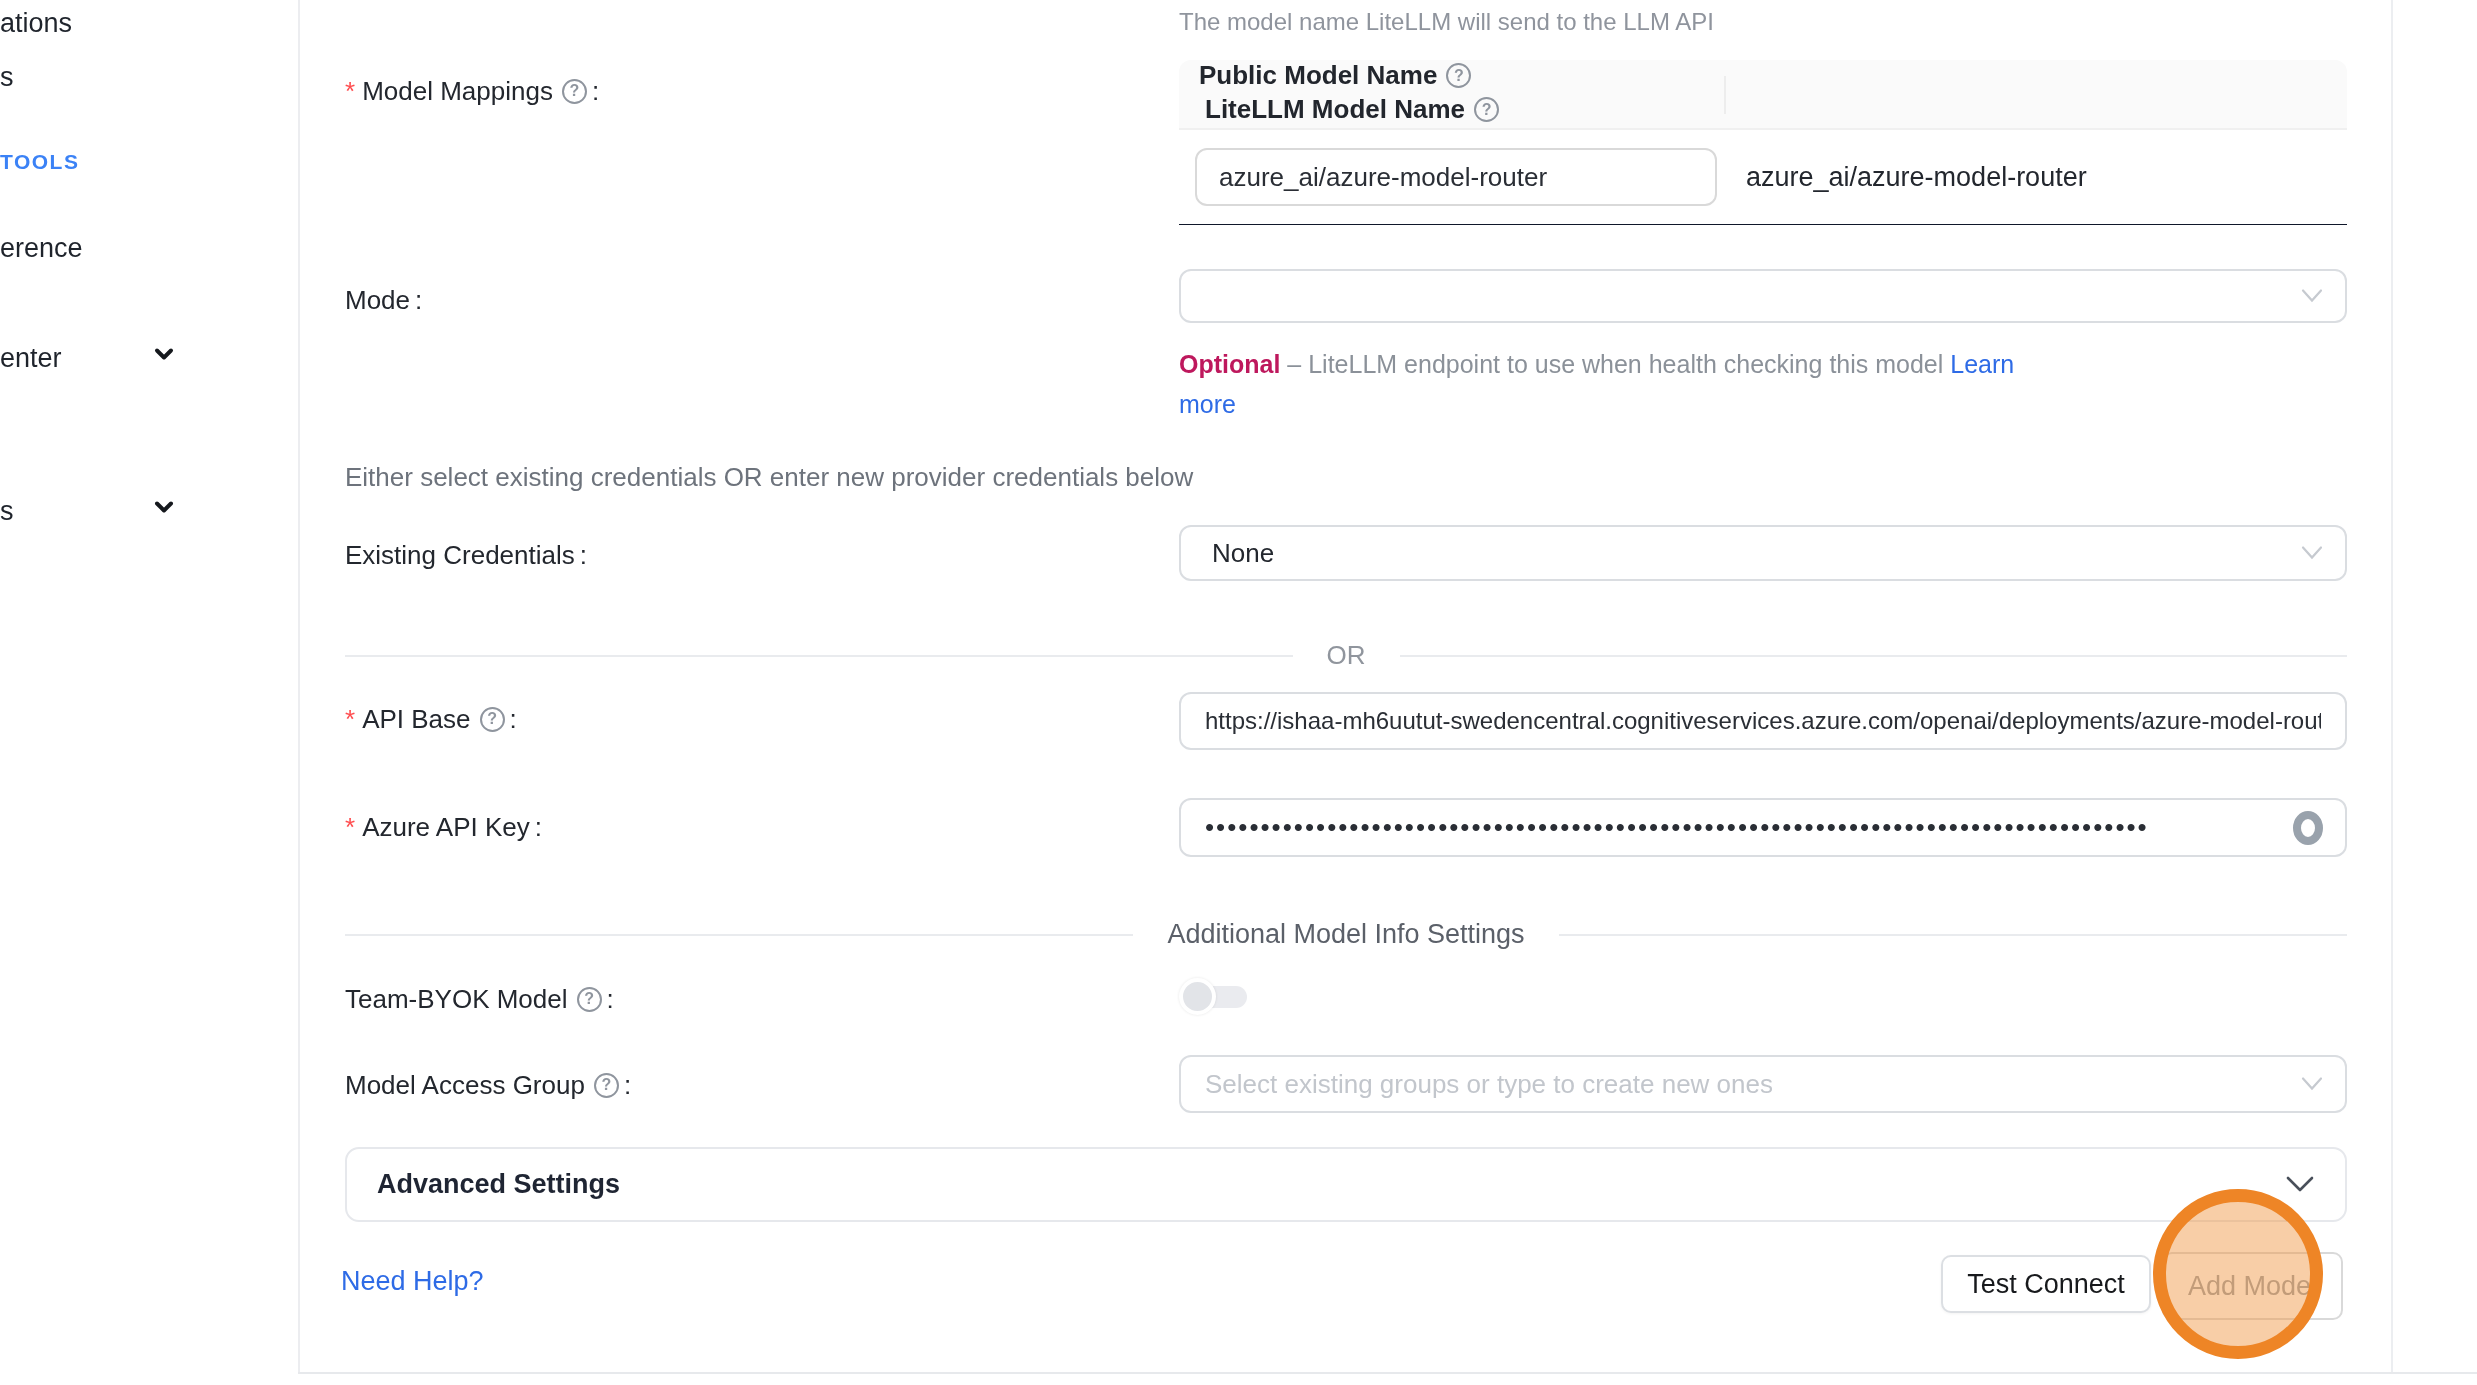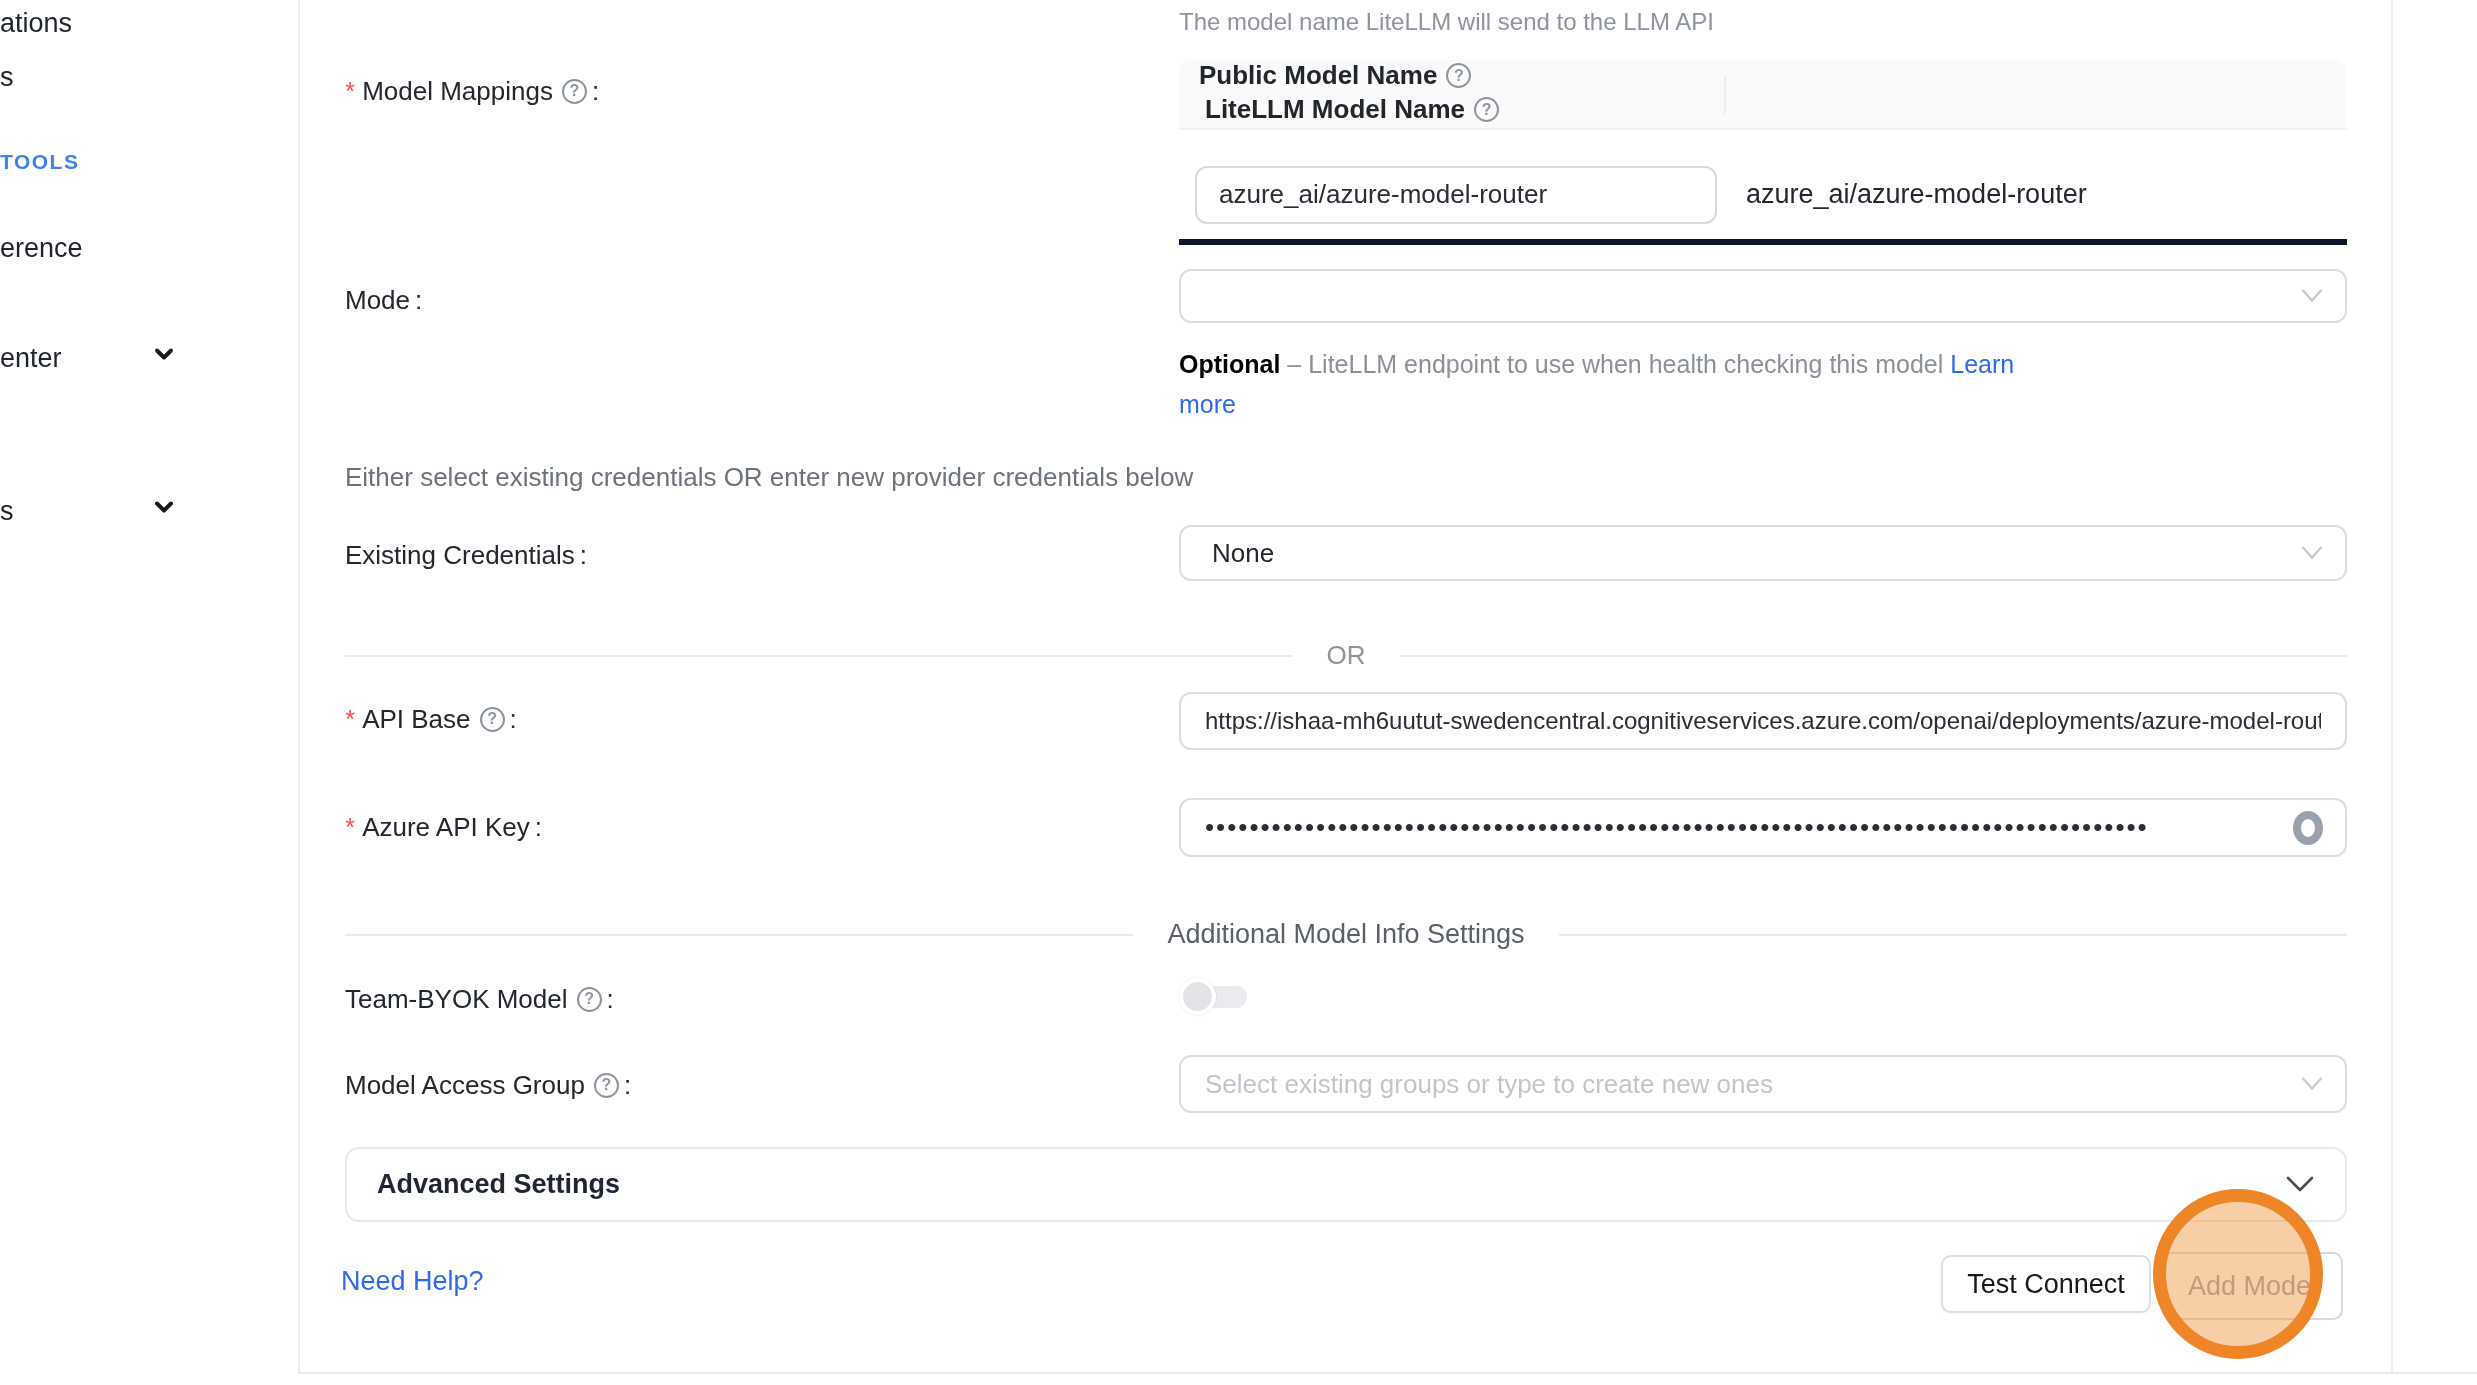--- a/index.html
+++ b/index.html
@@ -37,29 +37,29 @@
   .hr-with-text .line { flex:1; height:2px; background:#e9ebee; }
   .hr-with-text .hr-text { padding:0 34px; font-size:26px; white-space:nowrap; }
 
   
   .mm-table { position:absolute; left:1179px; top:60px; width:1168px; }
   .mm-head { display:flex; height:70px; background:#fafafa; border-radius:12px 12px 0 0; border-bottom:2px solid #f0f0f0;flex-direction:column; }
   .mm-head .hcell { display:flex; align-items:center; padding-left:20px; font-size:26px; font-weight:600; color:#22262d; }
   .mm-head .hcell.c1 { width:547px; position:relative; }
   .mm-head .hcell.c1::after { content:""; position:absolute; right:0; top:16px; height:38px; width:2px; background:#ededed; }
   .mm-head .hcell.c2 { flex:1; padding-left:26px; }
-  .mm-body { display:flex; height:95px; border-bottom:6px solid #0f172a; align-items:center;margin-top:20px; }
+  .mm-body { display:flex; height:95px; border-bottom:1px solid #0f172a; align-items:center; }
   .mm-body .bcell1 { width:547px; padding-left:16px; }
   .mm-body .bcell2 { flex:1; padding-left:20px; font-size:27px; color:#23272e; }
   .mm-input { width:522px; height:58px; border:2px solid #d9d9d9; border-radius:12px; display:flex; align-items:center; padding:0 22px; }
   .mm-input input { font-size:26px; }
 
   
   .mode-helper { position:absolute; left:1179px; top:344px; width:880px; font-size:25px; line-height:40px; color:#8b9199; }
-  .mode-helper b { color:#000000; font-weight:700; }
+  .mode-helper b { color:#be185d; font-weight:700; }
   .link { color:#2e6be6; cursor:pointer; }
 
   
   .switch { position:absolute; left:1179px; top:978px; width:70px; height:37px; cursor:pointer; }
   .switch .track { position:absolute; left:10px; top:8px; width:58px; height:22px; border-radius:12px; background:#eaebef; }
   .switch .knob { position:absolute; left:0; top:0; width:37px; height:37px; border-radius:50%; background:#e2e4e8; border:4px solid #fff; box-shadow:0 0 3px rgba(0,0,0,.10); }
 
   
   .eye { position:absolute; right:22px; top:50%; transform:translateY(-50%); width:30px; height:34px; border:8px solid #99a2ac; border-radius:50%; }
 

